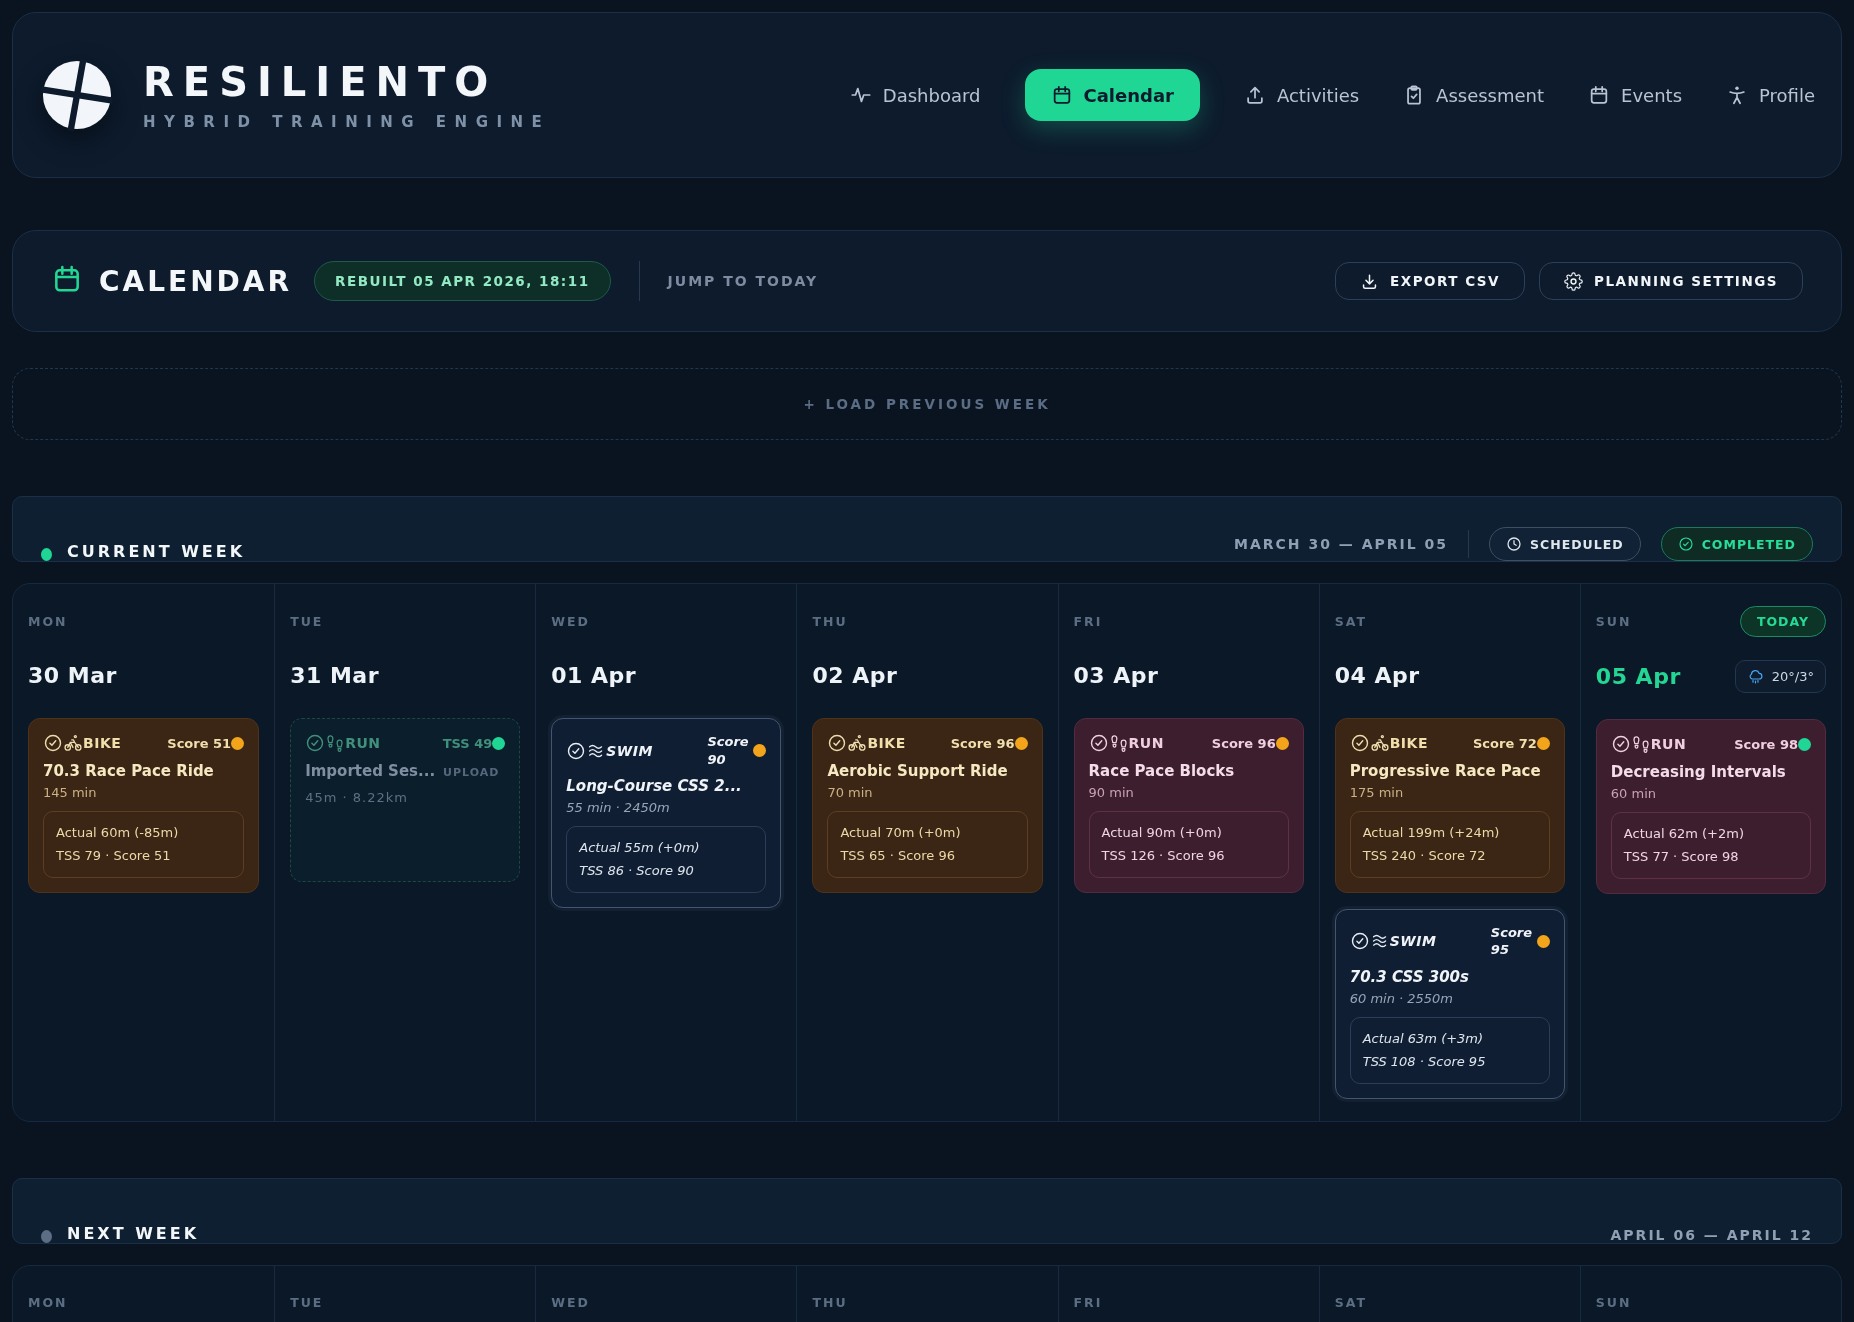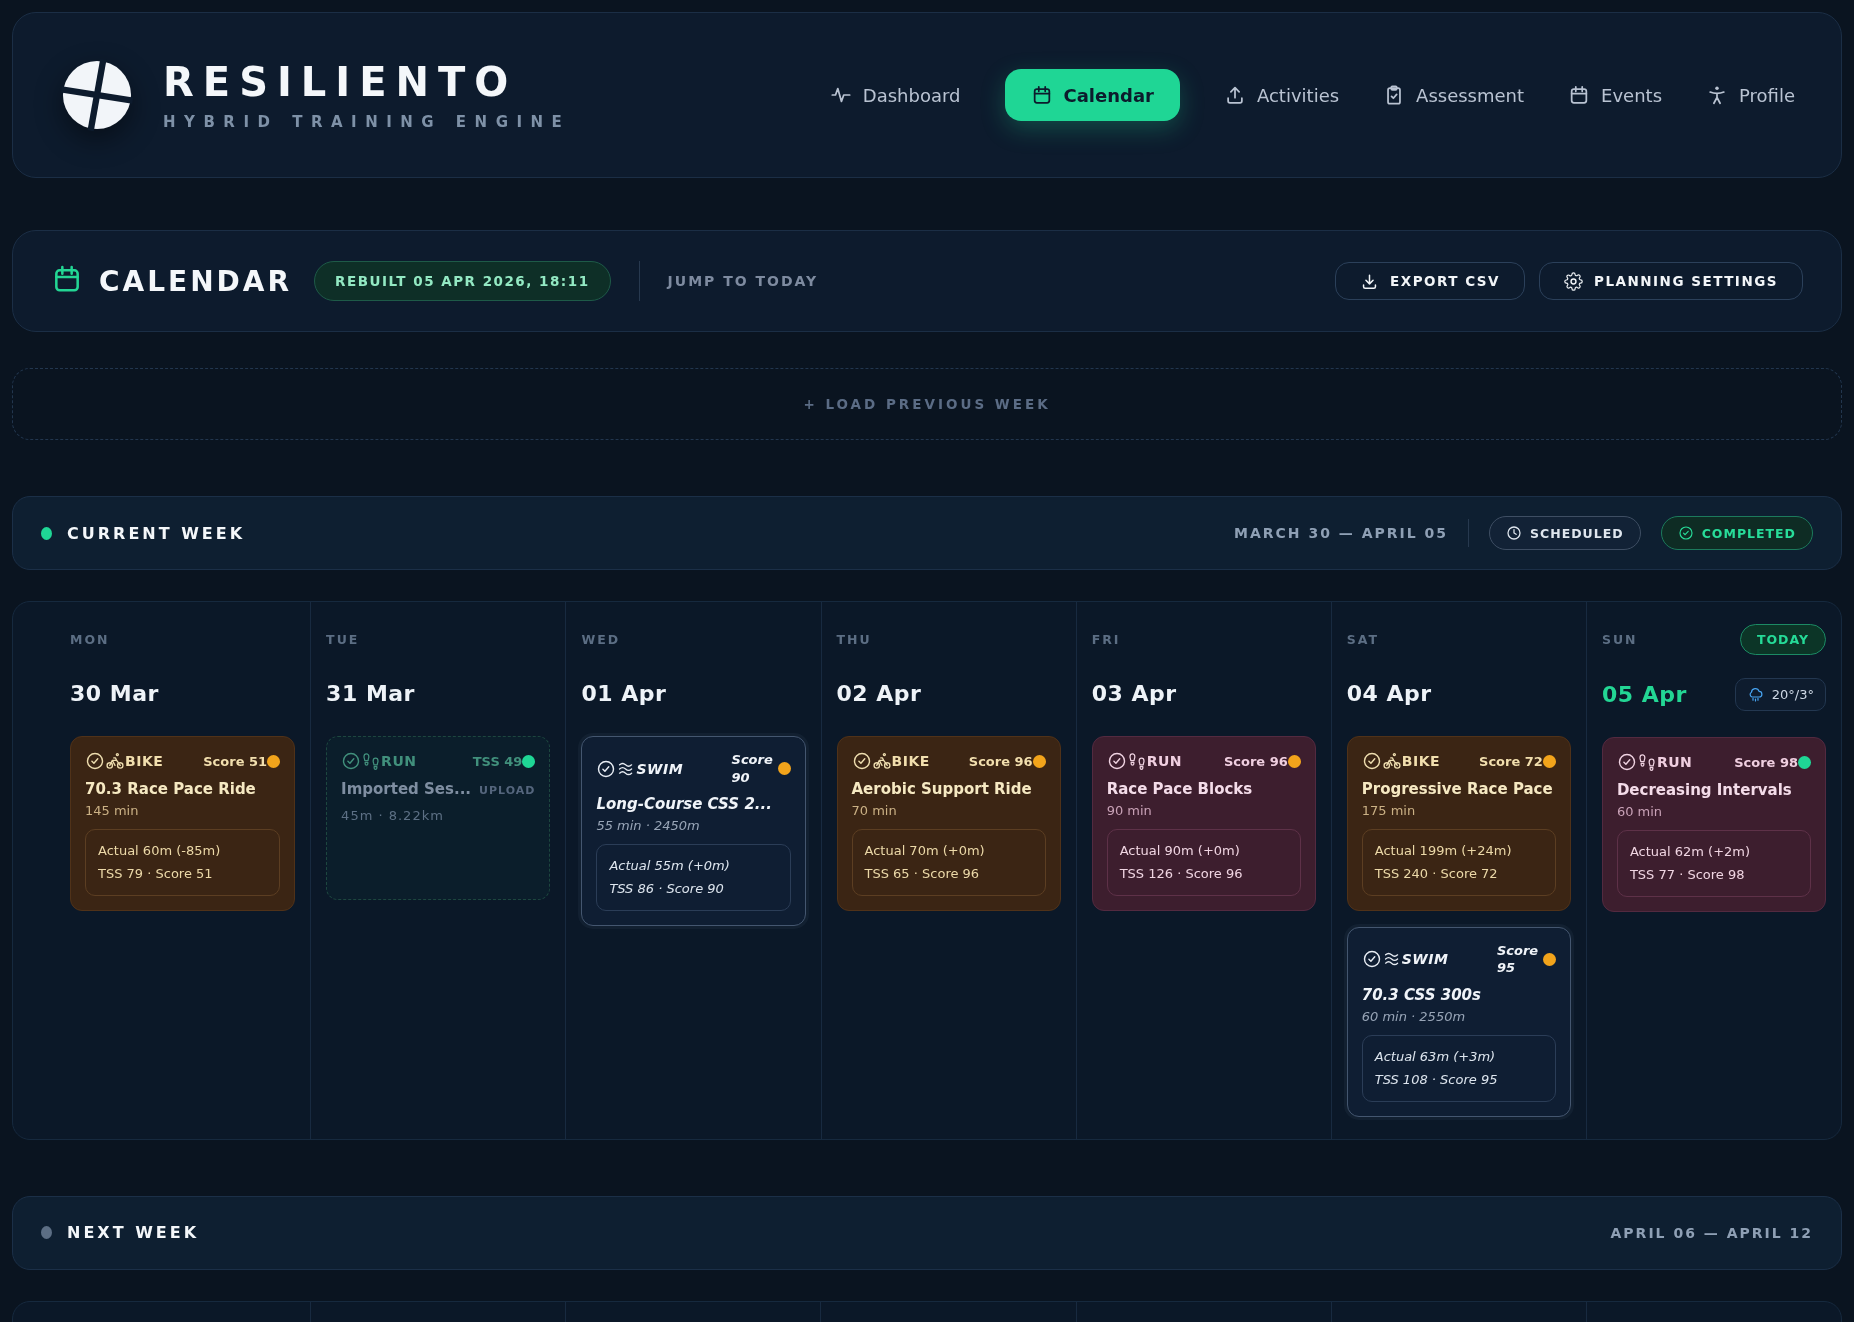--- a/index.html
+++ b/index.html
@@ -7,21 +7,21 @@
   body {
     background:#0a1420;
     font-family:"DejaVu Sans","Liberation Sans",sans-serif;
     color:#e8eef5;
   }
   .page { padding:12px 12px 0; }
 
   
   .navbar {
     height:166px; background:#0d1b2d; border:1px solid #1b2e45; border-radius:24px;
-    display:flex; align-items:center; padding:0 46px;
+    display:flex; align-items:center; padding:0 26px;
   }
   .brand { display:flex; align-items:center; gap:28px; }
   .brand-logo { width:76px; height:76px; filter:drop-shadow(0 10px 14px rgba(0,0,0,.45)); }
   .brand-title { font-size:40px; font-weight:bold; letter-spacing:9px; color:#f4f7fa; }
   .brand-tag { font-size:15px; letter-spacing:8.5px; color:#7e91a7; margin-top:8px; font-weight:bold; }
   .nav-items { margin-left:auto; display:flex; align-items:center; gap:44px; }
   .nav-item { display:flex; align-items:center; gap:11px; color:#b9c3d2; font-size:18px; cursor:pointer; }
   .nav-item svg { width:22px; height:22px; stroke:#b9c3d2; }
   .nav-item.active {
     background:#1fd695; color:#0c1b2c; border-radius:16px; padding:15px 26px;
@@ -54,43 +54,43 @@
 
   
   .load-prev {
     margin-top:36px; height:72px; border:1.5px dashed #22364e; border-radius:18px;
     display:flex; align-items:center; justify-content:center;
     color:#5b6c85; font-size:13.5px; font-weight:bold; letter-spacing:3px; cursor:pointer;
   }
 
   
   .week-head {
-    margin-top:56px; height:74px; background:#0e1f31; border:1px solid #1b2f47;
-    border-radius:18px; display:flex; align-items:center; padding:0 28px;
+    margin-top:56px; height:66px; background:#0e1f31; border:1px solid #1b2f47;
+    border-radius:10px; display:flex; align-items:flex-end; padding:0 28px;
   }
   .week-dot { width:11px; height:13px; border-radius:50%; background:#1fd695; margin-right:15px; }
   .week-dot.muted { background:#5c6e84; }
   .week-label { font-size:16px; font-weight:bold; letter-spacing:3px; color:#f4f7fa; }
   .week-right { margin-left:auto; display:flex; align-items:center; gap:20px; }
   .week-range { font-size:14px; font-weight:bold; letter-spacing:2px; color:#8fa0b5;margin-left:33px; }
   .legend-divider { width:1px; height:28px; background:#27394f; }
   .legend-pill {
     display:flex; align-items:center; gap:8px; height:34px; padding:0 16px;
     border-radius:999px; font-size:12.5px; font-weight:bold; letter-spacing:1px;
   }
   .legend-pill.scheduled { border:1px solid #3e4e63; color:#dfe6ee; background:#122236; }
   .legend-pill.scheduled svg { stroke:#dfe6ee; }
   .legend-pill.completed { border:1px solid #1c7a5c; color:#28dd9a; background:#0e2c24; }
   .legend-pill.completed svg { stroke:#28dd9a; }
   .legend-pill svg { width:16px; height:16px; }
 
   
   .grid {
-    margin-top:31px; background:#0b1828; border:1px solid #16293e; border-radius:18px;
-    display:grid; grid-template-columns:repeat(7,1fr); overflow:hidden;padding-left:42px;
+    margin-top:21px; background:#0b1828; border:1px solid #16293e; border-radius:18px;
+    display:grid; grid-template-columns:repeat(7,1fr); overflow:hidden;
   }
   .grid.current { min-height:537px; }
   .grid.next { min-height:300px; }
   .col { padding:22px 15px; }
   .col + .col { border-left:1px solid #182a40; }
   .dow-row { display:flex; align-items:center; justify-content:space-between; min-height:30px; }
   .dow { font-size:12.5px; font-weight:bold; letter-spacing:2px; color:#5c6e84; }
   .date-row { display:flex; align-items:center; justify-content:space-between; margin-top:20px; min-height:38px; }
   .date { font-size:22px; font-weight:bold; color:#eef3f8; letter-spacing:.5px; }
   .date.today { color:#23d694; }

